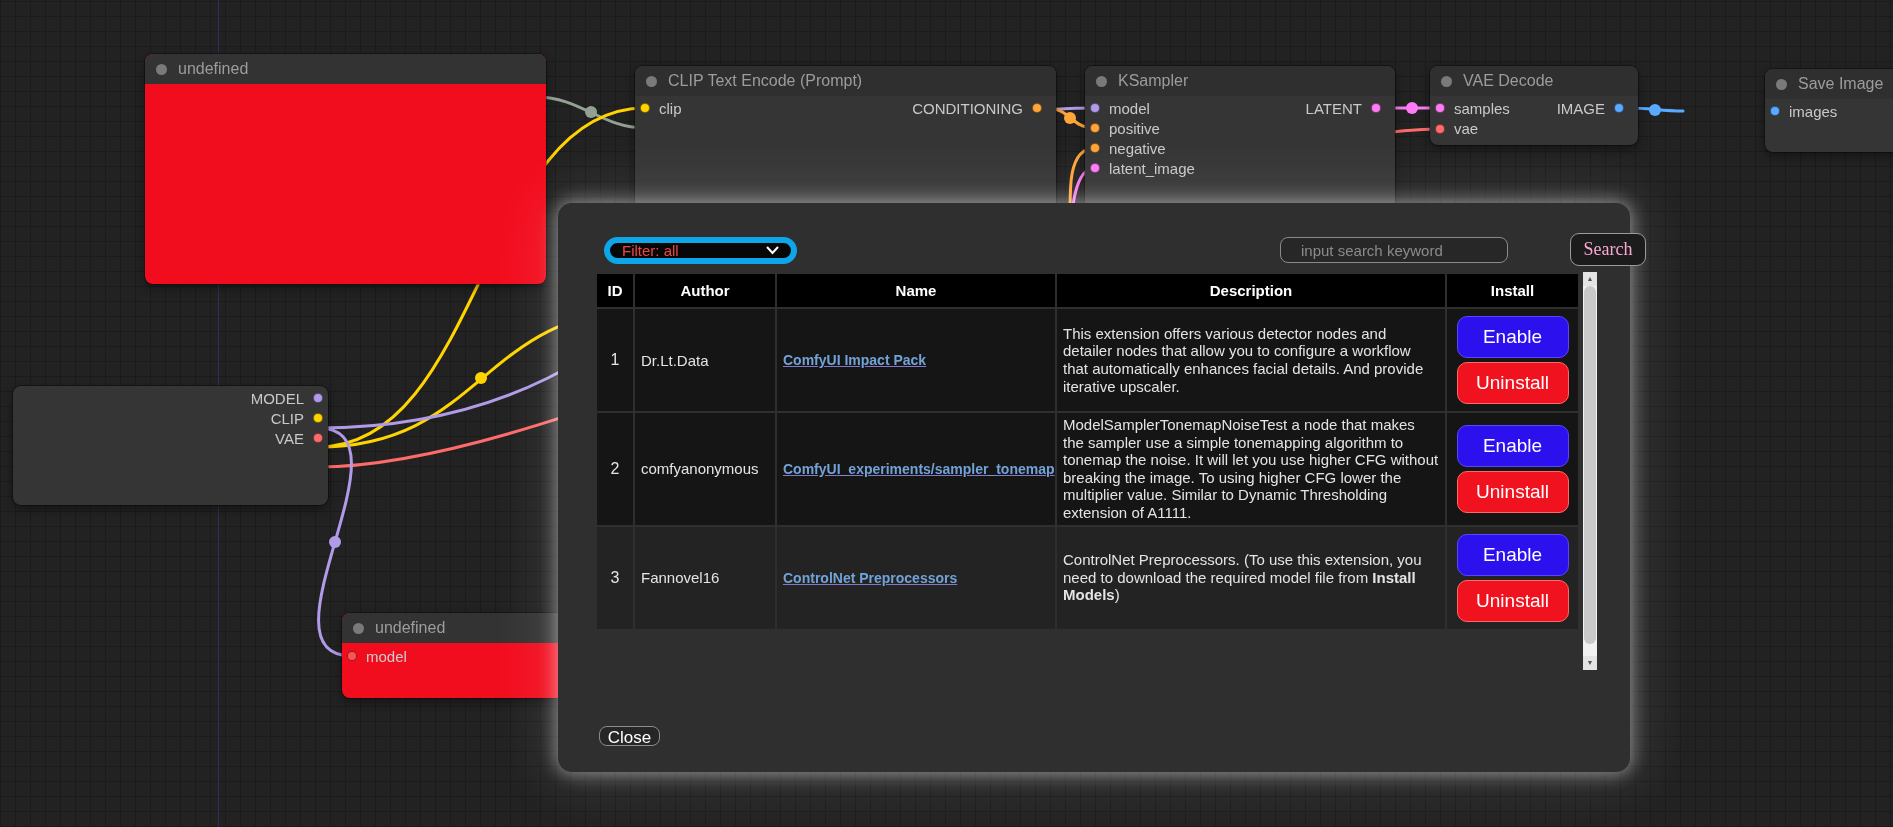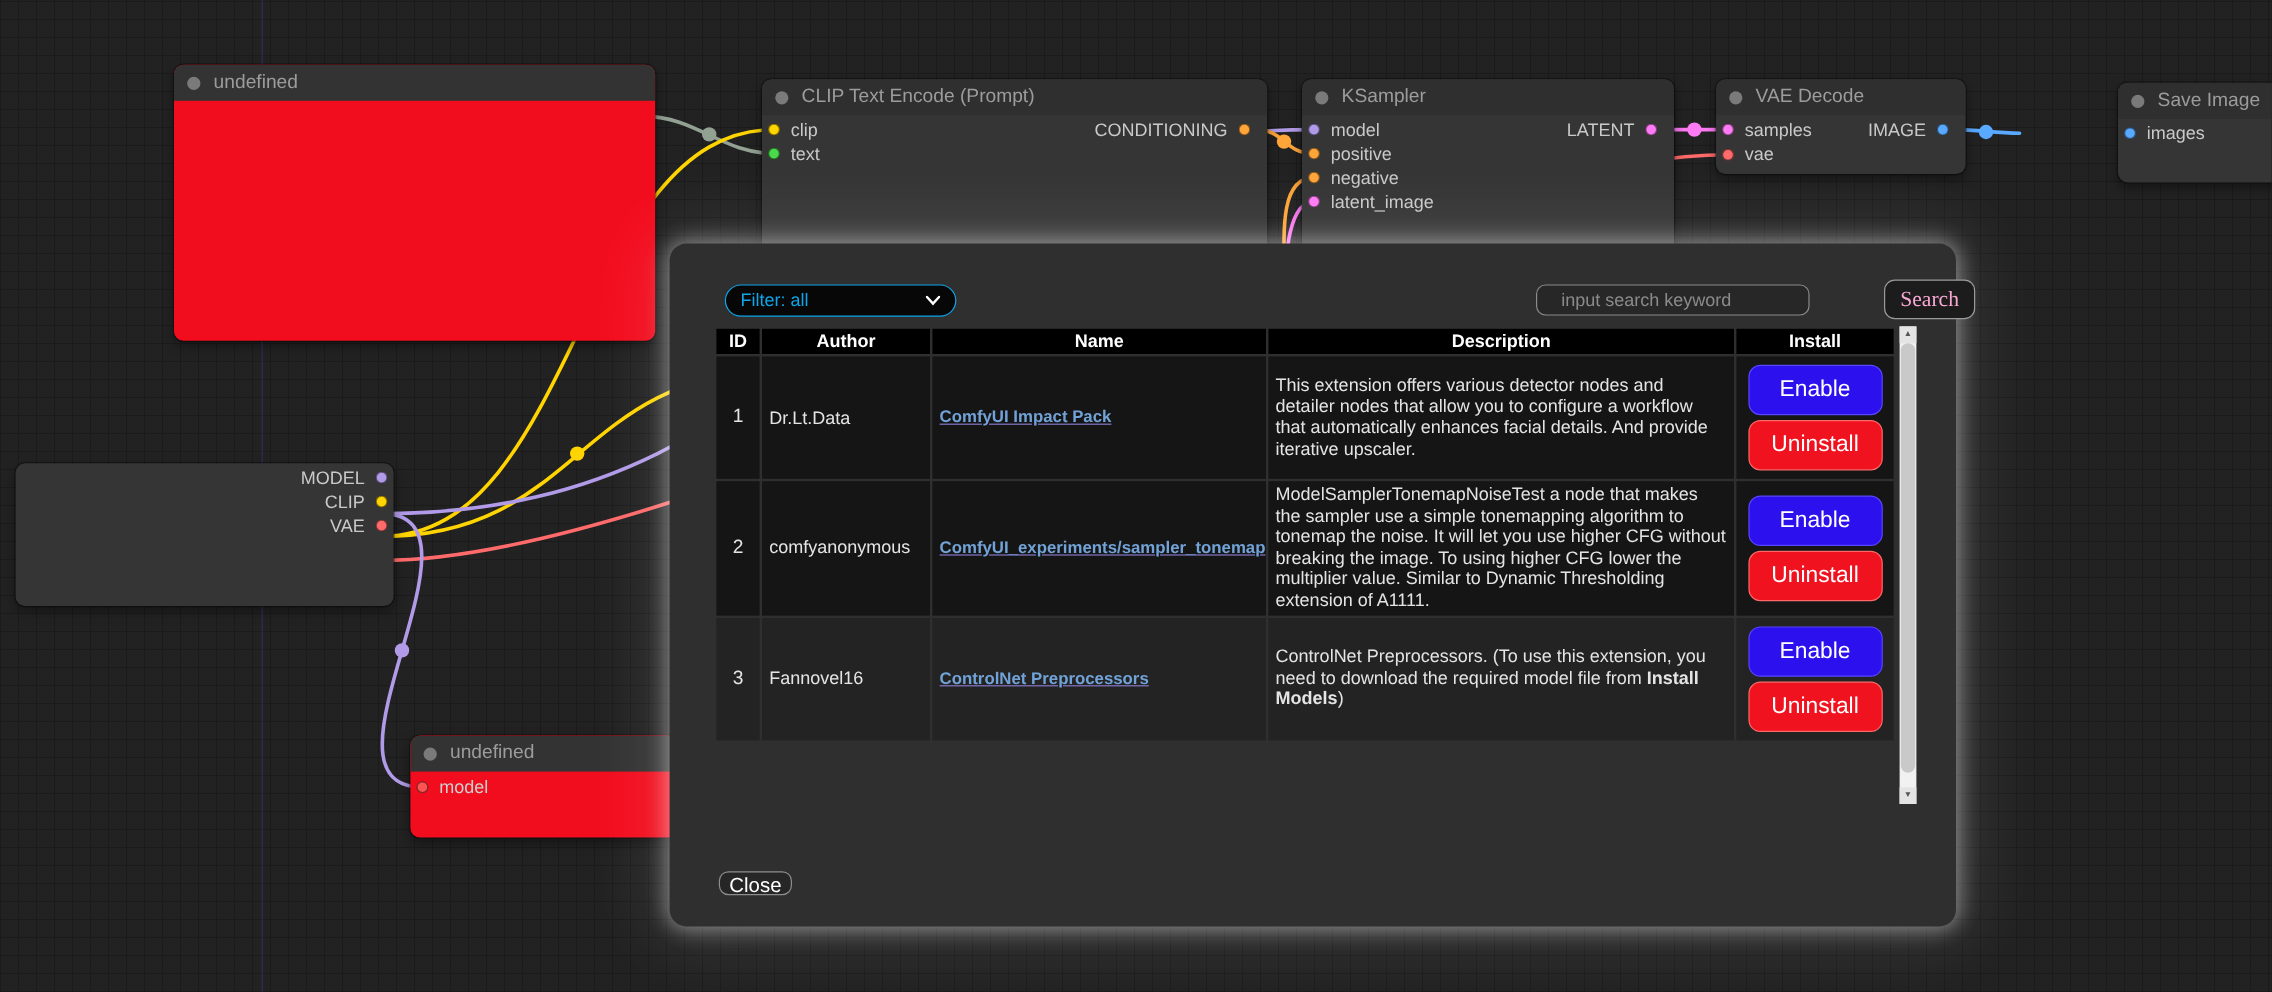--- a/index.html
+++ b/index.html
@@ -33,35 +33,35 @@
   .red .srow{color:#d9d9d9;}
   .widget{position:absolute;left:12px;right:12px;height:19px;background:#232323;border:1px solid #6e6e6e;
           border-radius:10px;display:flex;align-items:center;font-size:13.5px;color:#999;box-sizing:border-box;white-space:nowrap;}
   .warrow{color:#ddd;font-size:10px;padding:0 8px;}
   .wlabel{color:#999;}
   .wvalue{color:#ececec;margin-left:auto;margin-right:8px;}
 
   
   .modal{position:absolute;left:558px;top:203px;width:1072px;height:569px;background:#2f2f2f;border-radius:14px;z-index:10;
          box-shadow:0 0 18px 2px rgba(255,255,255,.45), 0 0 60px 12px rgba(255,255,255,.12);}
-  .filter-select{position:absolute;left:46px;top:34px;width:193px;height:27px;background:#070707;border:1px solid #0ea5e9;
-         border-radius:14px;display:flex;align-items:center;padding:0 12px;box-sizing:border-box;color:#0ea5e9;font-size:15px;cursor:pointer;}
+  .filter-select{position:absolute;left:46px;top:34px;width:193px;height:27px;background:#070707;border:6px solid #0ea5e9;
+         border-radius:14px;display:flex;align-items:center;padding:0 12px;box-sizing:border-box;color:#ef4444;font-size:15px;cursor:pointer;}
   .filter-select svg{margin-left:auto;}
   .search-input{position:absolute;left:722px;top:34px;width:228px;height:26px;background:#272727;border:1px solid #8a8a8a;
          border-radius:8px;box-sizing:border-box;color:#dedede;font-size:15px;padding:0 20px;font-family:"Liberation Sans",sans-serif;}
   .search-input::placeholder{color:#8b8b8b;}
   .search-btn{position:absolute;left:1012px;top:30px;width:76px;height:33px;background:#1c1c1c;border:1px solid #9a9a9a;
          border-radius:9px;color:#f9a8d4;font-size:18px;font-family:Liberation Serif, serif;cursor:pointer;}
   .close-btn{position:absolute;left:41px;top:523px;width:61px;height:20px;background:#262626;border:1px solid #8d8d8d;
          border-radius:8px;color:#fff;font-size:17px;font-family:"Liberation Sans",sans-serif;cursor:pointer;}
 
   
   .tbl-wrap{position:absolute;left:37px;top:69px;width:988px;height:398px;overflow:hidden;}
   table{border-collapse:separate;border-spacing:2px;table-layout:fixed;width:985px;}
-  th{background:#000;color:#fff;font-size:15px;font-weight:bold;height:21px;padding:0 4px;}
+  th{background:#000;color:#fff;font-size:15px;font-weight:bold;height:33px;padding:0 4px;}
   td{background:#151515;color:#e4e4e4;vertical-align:middle;padding:2px 6px;}
   tr.alt td{background:#232323;}
   td.c-id{text-align:center;font-size:16px;}
   td.c-author{font-size:15px;}
   td.c-name a{color:var(--c-link);font-weight:bold;font-size:14px;text-decoration:underline;text-decoration-color:#8577c9;}
   td.c-desc{font-size:15px;line-height:17.6px;padding:3px 6px;}
   td.c-install{text-align:center;padding:3px 2px;}
   .ibtn{display:block;width:112px;height:42px;margin:4px auto;border-radius:10px;color:#fff;font-size:19px;line-height:24px;
         font-family:"Liberation Sans",sans-serif;cursor:pointer;}
   .btn-enable{background:var(--c-enable-button);border:1px solid #5946ff;}
@@ -113,24 +113,20 @@
     <span class="ntitle">CLIP Text Encode (Prompt)</span>
   </div>
   <div class="nbody">
     <div class="srow in" style="position:relative;">
       <span class="dot" style="background:var(--c-clip);"></span>
       <span class="slabel">clip</span>
       <span style="position:absolute;right:5px;display:flex;align-items:center;color:#c9c9c9;">
         <span class="slabel">CONDITIONING</span>
         <span class="dot" style="background:var(--c-conditioning);margin-left:9px;width:10px;height:10px;border-radius:50%;display:inline-block;border:1px solid rgba(0,0,0,.5);box-sizing:border-box;"></span>
       </span>
-    </div>
-    <div class="srow in">
-      <span class="dot" style="background:var(--c-string);"></span>
-      <span class="slabel">text</span>
     </div>
   </div>
 </div>
 
 <div class="node" style="left:1085px;top:66px;width:310px;height:150px">
   <div class="nhead">
     <span class="ndot"></span>
     <span class="ntitle">KSampler</span>
   </div>
   <div class="nbody">

